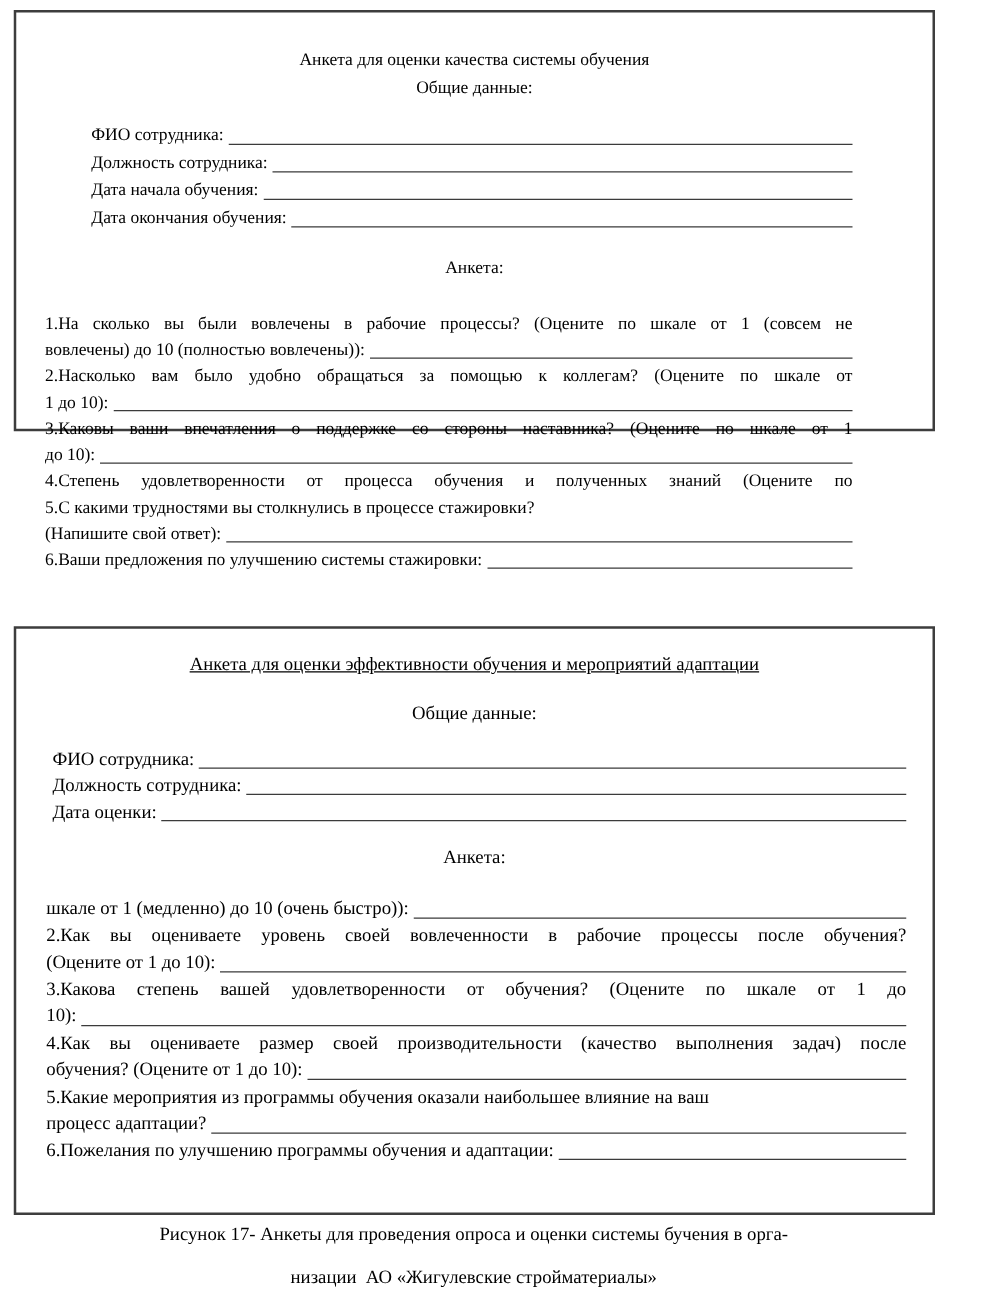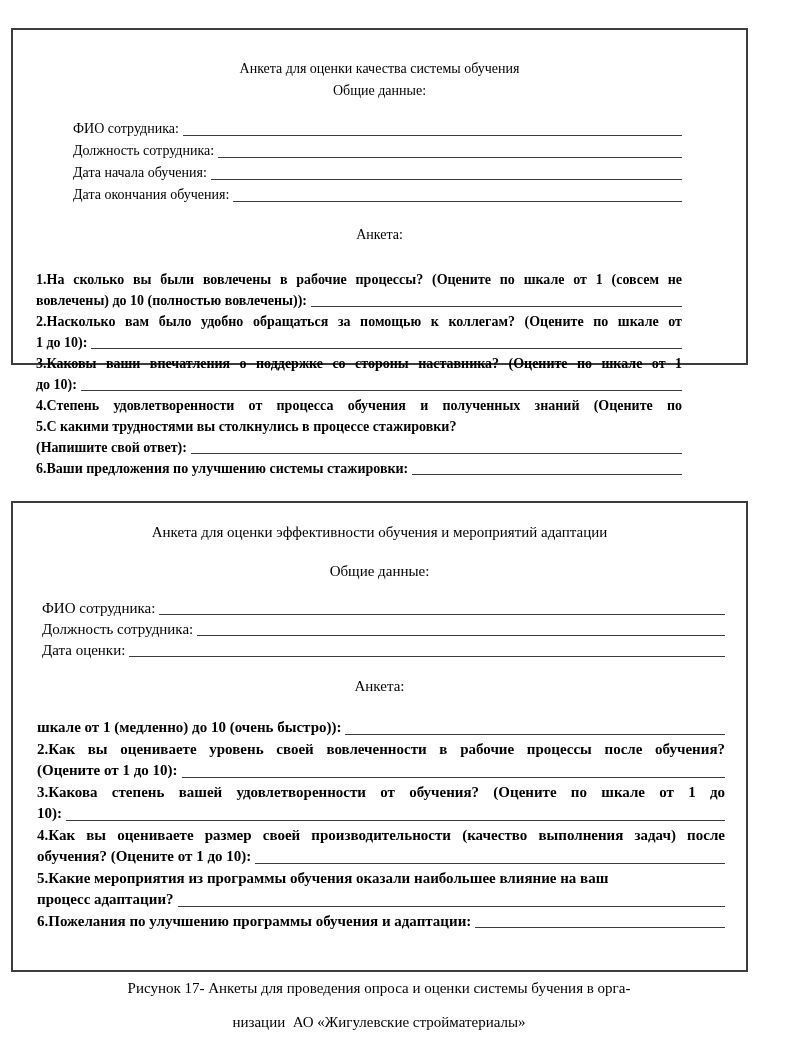--- a/index.html
+++ b/index.html
@@ -4,41 +4,41 @@
 <style>
   html,body{margin:0;padding:0;background:#ffffff;}
   .page{
     position:relative;width:800px;height:1044px;background:#ffffff;
     font-family:"Liberation Serif","DejaVu Serif",serif;color:#000;overflow:hidden;
   }
   .fbox{
     position:absolute;left:11px;width:737px;border:2px solid #3d3d3d;
     box-sizing:border-box;background:#ffffff;
   }
-  #box1{top:28px;height:337px;font-size:14px;}
+  #box1{top:8px;height:337px;font-size:14px;}
   #box2{top:501px;height:471px;font-size:15px;}
   .c{text-align:center;}
   
   #box1 .title{margin-top:30px;line-height:17px;}
   #box1 .subtitle{margin-top:5px;line-height:17px;}
   #box1 .fields{margin:19px 64px 0 60px;}
   #box1 .frow{display:flex;line-height:22px;}
   #box1 .section{margin-top:20px;line-height:17px;}
   #box1 .qs{margin:26px 64px 0 23px;line-height:21px;}
   
-  #box2 .title{margin-top:20px;line-height:18px;}
+  #box2 .title{margin-top:20px;line-height:18px;text-decoration:underline;}
   #box2 .subtitle{margin-top:21px;line-height:18px;}
   #box2 .fields{margin:18px 21px 0 29px;}
   #box2 .frow{display:flex;line-height:21px;}
   #box2 .section{margin-top:16px;line-height:18px;}
   #box2 .qs{margin:22px 21px 0 24px;line-height:21.5px;}
   
   .frow .lbl{white-space:pre;}
   .fill{flex:1 1 auto;border-bottom:1px solid #3b3b3b;margin:0 0 4px 4px;}
-  .qline{display:block;font-weight:bold;}
+  .qline{display:block;}
   .qline.blank{display:flex;}
   .qline .t{white-space:pre;}
   .j{text-align:justify;text-align-last:justify;}
   .caption{
     position:absolute;top:977px;left:0;width:758px;text-align:center;
     font-size:15px;line-height:22px;color:#000;
   }
   .caption .l2{margin-top:12px;white-space:pre-wrap;}
 </style>
 </head>

